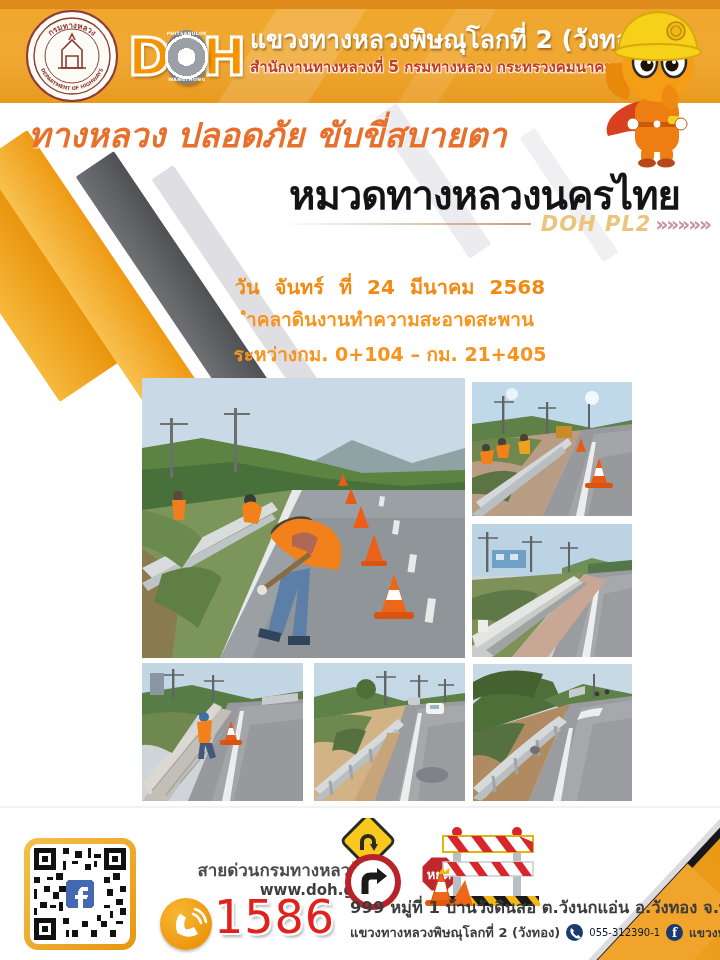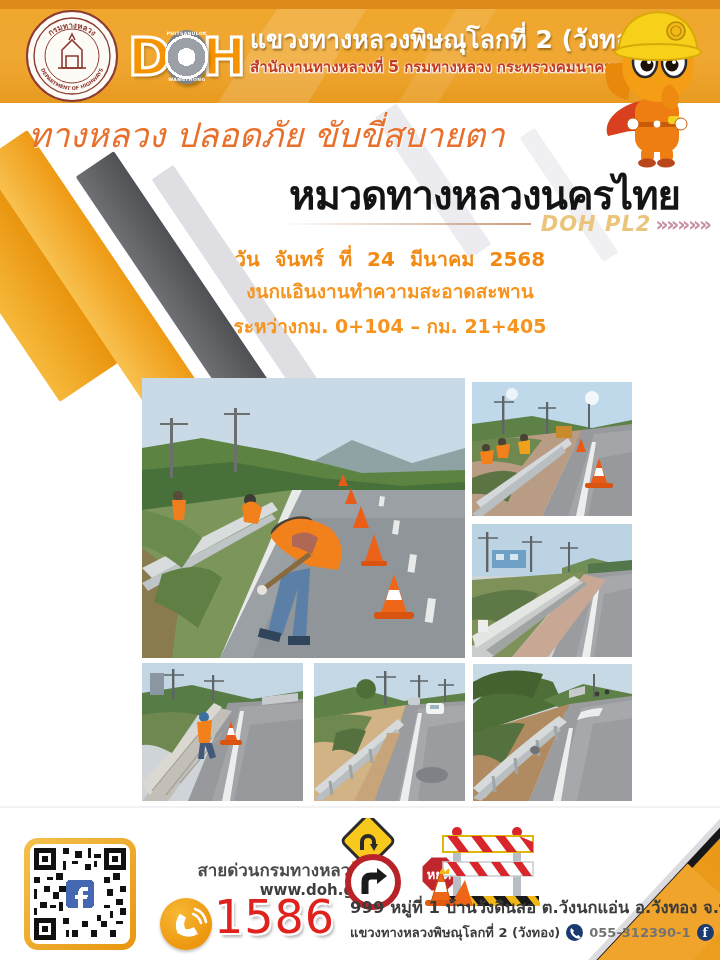--- a/index.html
+++ b/index.html
@@ -25,35 +25,35 @@
   .doh-ring-text{font-size:4.5px;font-weight:700;color:#fff;letter-spacing:.4px;line-height:8px;}
   .header-text{left:250px;top:24px;width:360px;}
   .header-title{font-size:25px;font-weight:800;color:#fff;line-height:32px;white-space:nowrap;
           text-shadow:1px 2px 2px rgba(96,56,0,.55);}
   .header-sub{font-size:15px;font-weight:700;color:#C33B1F;line-height:22px;white-space:nowrap;
           text-shadow:0 0 2px #fff,1px 1px 1px #fff,-1px 1px 1px #fff;}
   
   .mascot{left:588px;top:4px;width:132px;height:166px;z-index:6;}
   
   .slogan-band{left:0;top:103px;width:720px;height:62px;background:#fff;}
-  .slogan{left:28px;top:108px;width:600px;font-size:34px;font-weight:400;font-style:italic;
+  .slogan{left:28px;top:108px;width:600px;font-size:34px;font-weight:700;font-style:italic;
           color:#E8702C;white-space:nowrap;z-index:5;text-shadow:1px 1px 0 rgba(255,255,255,.8);}
   
   .stripe{position:absolute;transform:rotate(-56deg);border-radius:2px;}
   
   .section-title{left:0;top:163px;width:680px;text-align:right;font-size:40px;font-weight:900;
           color:#141414;letter-spacing:-1px;white-space:nowrap;z-index:4;}
   .badge-row{left:280px;top:213px;width:430px;height:22px;display:flex;align-items:center;z-index:4;}
   .badge-line{flex:1;height:2px;background:linear-gradient(90deg,rgba(170,110,70,0),#C89A7A);}
   .badge-text{font-size:21px;font-weight:800;font-style:italic;color:#EAC57B;margin:0 4px 0 10px;
           letter-spacing:1px;}
   .badge-chevrons{font-size:20px;font-weight:900;color:#C88FA5;letter-spacing:-2px;}
   
   .report{left:110px;top:244px;width:560px;text-align:center;z-index:4;}
-  .report-date{font-size:20px;font-weight:800;color:#F28A12;line-height:30px;word-spacing:8px;}
+  .report-date{font-size:20px;font-weight:800;color:#F28A12;line-height:30px;word-spacing:8px;margin-top:28px;}
   .report-line{font-size:19px;font-weight:600;color:#F6941E;line-height:35px;}
   
   .photo{position:absolute;background:#cfd4d8;overflow:hidden;}
   .photo svg{display:block;width:100%;height:100%;}
   
   .footer{left:0;top:805px;width:720px;height:155px;background:#fff;}
   .qr-frame{left:24px;top:838px;width:112px;height:112px;border-radius:14px;
           background:linear-gradient(135deg,#F3C14D,#E8960F);padding:6px;box-sizing:border-box;z-index:5;}
   .qr-inner{width:100%;height:100%;background:#fff;border-radius:8px;padding:4px;box-sizing:border-box;}
   .hotline-label{left:168px;top:860px;width:220px;text-align:center;font-size:17px;font-weight:800;
@@ -64,21 +64,21 @@
           background:radial-gradient(circle at 35% 30%,#F7B733,#E88B00);box-shadow:0 2px 3px rgba(0,0,0,.25);}
   .hotline-number{left:214px;top:890px;font-size:46px;font-weight:400;color:#E0221F;z-index:5;
           letter-spacing:1px;text-shadow:0 0 3px #fff,2px 2px 0 #fff,-2px -2px 0 #fff,2px -2px 0 #fff,-2px 2px 0 #fff,3px 4px 3px rgba(0,0,0,.3);}
   .signs-art{left:335px;top:818px;width:205px;height:92px;z-index:5;}
   .addr1{left:350px;top:894px;width:370px;font-size:16.5px;font-weight:700;color:#3B3B3B;
           white-space:nowrap;z-index:6;}
   .addr2{left:350px;top:922px;width:370px;display:flex;align-items:center;gap:6px;z-index:6;}
   .addr2-office{font-size:13px;font-weight:700;color:#3B3B3B;white-space:nowrap;}
   .mini-badge{width:17px;height:17px;border-radius:50%;background:#1B3A6F;display:inline-flex;
           align-items:center;justify-content:center;flex:0 0 auto;}
-  .addr2-phone{font-size:13px;font-weight:700;color:#737373;white-space:nowrap;}
+  .addr2-phone{font-size:10px;font-weight:400;color:#0f172a;white-space:nowrap;}
   .addr2-fb{font-size:12px;font-weight:700;color:#3B3B3B;white-space:nowrap;}
   .fb-f{color:#fff;font-size:12px;font-weight:900;font-family:"DejaVu Serif","Liberation Serif",serif;}
   
   .corner{position:absolute;transform:rotate(-47deg);}
 </style>
 </head>
 <body>
 
 <div class="abs header">
   <div class="abs header-sheen"></div>
@@ -166,21 +166,21 @@
 
 <div class="abs section-title">หมวดทางหลวงนครไทย</div>
 <div class="abs badge-row">
   <div class="badge-line"></div>
   <span class="badge-text">DOH PL2</span>
   <span class="badge-chevrons">»»»»»</span>
 </div>
 
 <div class="abs report">
   <div class="report-date">วัน จันทร์ ที่ 24 มีนาคม 2568</div>
-  <div class="report-line">งนกแอินงานทำความสะอาดสะพาน</div>
+  <div class="report-line">ำคลาดินงานทำความสะอาดสะพาน</div>
   <div class="report-line">ระหว่างกม. 0+104 – กม. 21+405</div>
 </div>
 
 <div class="photo" style="left:142px;top:378px;width:323px;height:280px;">
   <svg viewBox="0 0 323 280" preserveAspectRatio="none">
     <rect width="323" height="110" fill="#C9DAE6"></rect>
     <path d="M150 95 L210 62 L270 85 L323 70 L323 110 L150 110 Z" fill="#8FA3A4"></path>
     <path d="M0 70 L60 60 L140 75 L220 95 L323 92 L323 120 L0 120 Z" fill="#5D8343"></path>
     <path d="M0 92 L90 84 L180 100 L260 108 L323 104 L323 132 L0 132 Z" fill="#47703A"></path>
     <rect x="28" y="40" width="3" height="60" fill="#6B6F6E"></rect>

